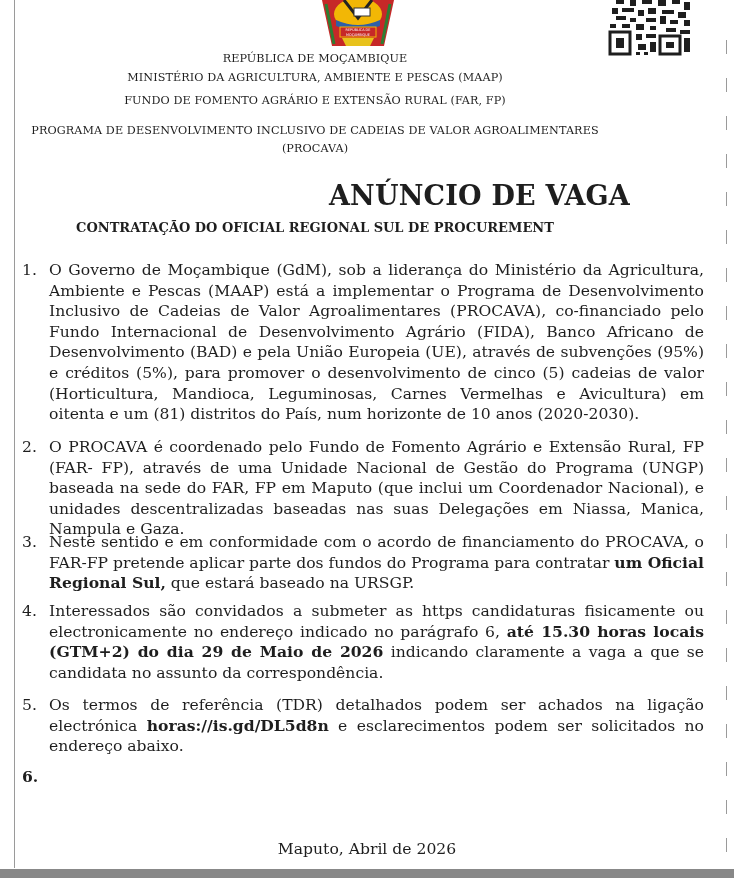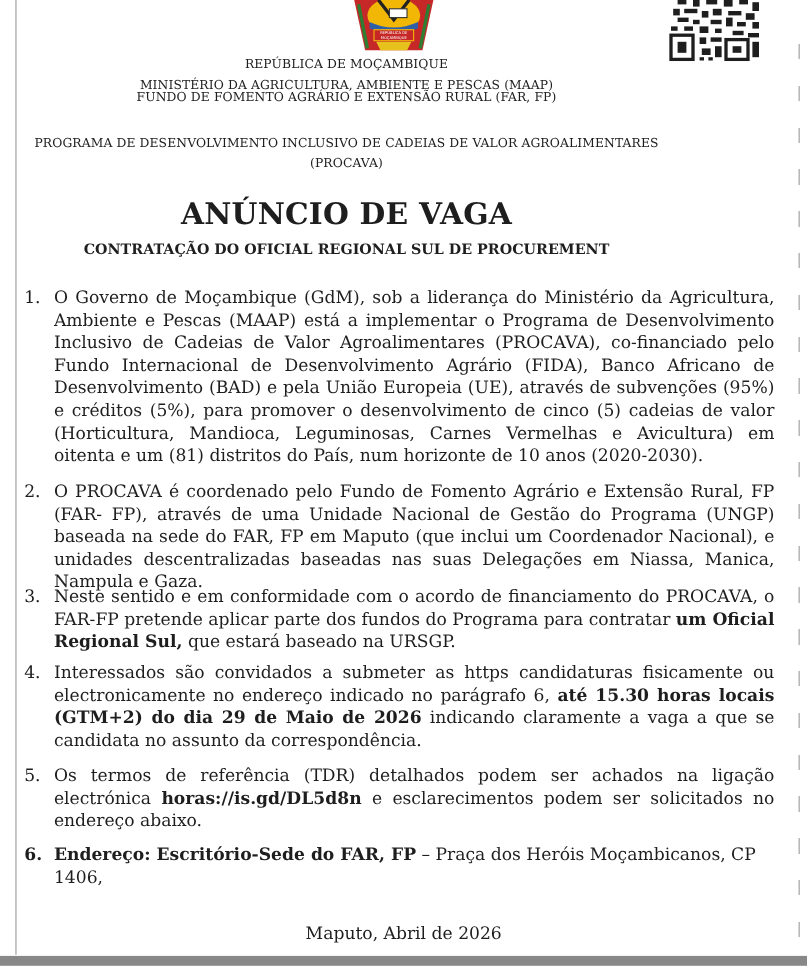--- a/index.html
+++ b/index.html
@@ -11,21 +11,21 @@
   .right-dashes { position: absolute; left: 726px; top: 40px; width: 1px; height: 828px;
     background: repeating-linear-gradient(to bottom, #9a9a9a 0 14px, transparent 14px 38px); }
   .bottom-bar { position: absolute; left: 0; top: 869px; width: 734px; height: 9px; background: #888888; }
 
   .emblem { position: absolute; left: 318px; top: 0; width: 80px; height: 46px; }
   .qr { position: absolute; left: 608px; top: 0; width: 86px; height: 56px; }
 
   .center { position: absolute; left: 0; width: 630px; text-align: center; }
   .hdr { font-size: 11.2px; letter-spacing: 0.1px; }
   .hdr.bold { font-weight: normal; }
-  .h1 { font-size: 27px; font-weight: bold; top: 180px; letter-spacing: 0.2px; }
+  .h1 { font-size: 27px; font-weight: bold; top: 180px; letter-spacing: 0.2px; text-align: right; }
   .h2 { font-size: 13px; font-weight: bold; top: 220px; }
 
   .body { position: absolute; left: 22px; width: 682px; font-size: 15.6px; line-height: 20.6px; }
   .item { position: relative; padding-left: 27px; text-align: justify; margin: 0; }
   .item .num { position: absolute; left: 0; top: 0; }
   .item p { margin: 0; }
   .b { font-weight: bold; }
   .date { position: absolute; left: 0; width: 734px; text-align: center; top: 840px; font-size: 15.6px; }
 </style>
 </head>
@@ -84,21 +84,21 @@
     <rect x="52" y="36" width="20" height="18" fill="none" stroke="#1e1e1e" stroke-width="3"></rect>
     <rect x="58" y="42" width="8" height="6"></rect>
       <rect x="76" y="38" width="6" height="14"></rect>
       <rect x="28" y="52" width="4" height="3"></rect>
       <rect x="36" y="52" width="4" height="3"></rect>
   </g>
 </svg>
 
 <div class="center hdr" style="top:52px">REPÚBLICA DE MOÇAMBIQUE</div>
 <div class="center hdr bold" style="top:71px">MINISTÉRIO DA AGRICULTURA, AMBIENTE E PESCAS (MAAP)</div>
-<div class="center hdr bold" style="top:82px">FUNDO DE FOMENTO AGRÁRIO E EXTENSÃO RURAL (FAR, FP)</div>
+<div class="center hdr bold" style="top:94px">FUNDO DE FOMENTO AGRÁRIO E EXTENSÃO RURAL (FAR, FP)</div>
 <div class="center hdr bold" style="top:124px">PROGRAMA DE DESENVOLVIMENTO INCLUSIVO DE CADEIAS DE VALOR AGROALIMENTARES</div>
 <div class="center hdr bold" style="top:142px">(PROCAVA)</div>
 
 <div class="center h1">ANÚNCIO DE VAGA</div>
 <div class="center h2">CONTRATAÇÃO DO OFICIAL REGIONAL SUL DE PROCUREMENT</div>
 
 <div class="body" style="top:260px">
   <div class="item">
     <span class="num">1.</span>
     <p>O Governo de Moçambique (GdM), sob a liderança do Ministério da Agricultura, Ambiente e Pescas (MAAP) está a implementar o Programa de Desenvolvimento Inclusivo de Cadeias de Valor Agroalimentares (PROCAVA), co-financiado pelo Fundo Internacional de Desenvolvimento Agrário (FIDA), Banco Africano de Desenvolvimento (BAD) e pela União Europeia (UE), através de subvenções (95%) e créditos (5%), para promover o desenvolvimento de cinco (5) cadeias de valor (Horticultura, Mandioca, Leguminosas, Carnes Vermelhas e Avicultura) em oitenta e um (81) distritos do País, num horizonte de 10 anos (2020-2030).</p>
@@ -129,17 +129,16 @@
 <div class="body" style="top:695px">
   <div class="item">
     <span class="num">5.</span>
     <p><span>Os termos de referência (TDR) detalhados podem ser achados na ligação electrónica </span><span class="b">horas://is.gd/DL5d8n</span><span> e esclarecimentos podem ser solicitados no endereço abaixo.</span></p>
   </div>
 </div>
 
 <div class="body" style="top:767px">
   <div class="item" style="text-align:left">
     <span class="num b">6.</span>
-    <p><span class="b">Endereço: Escritório-Sede do FAR, FP</span><span> – Praça dos Heróis Moçambicanos, CP 1406,</span></p>
   </div>
 </div>
 
 <div class="date">Maputo, Abril de 2026</div>
 
 </body></html>

